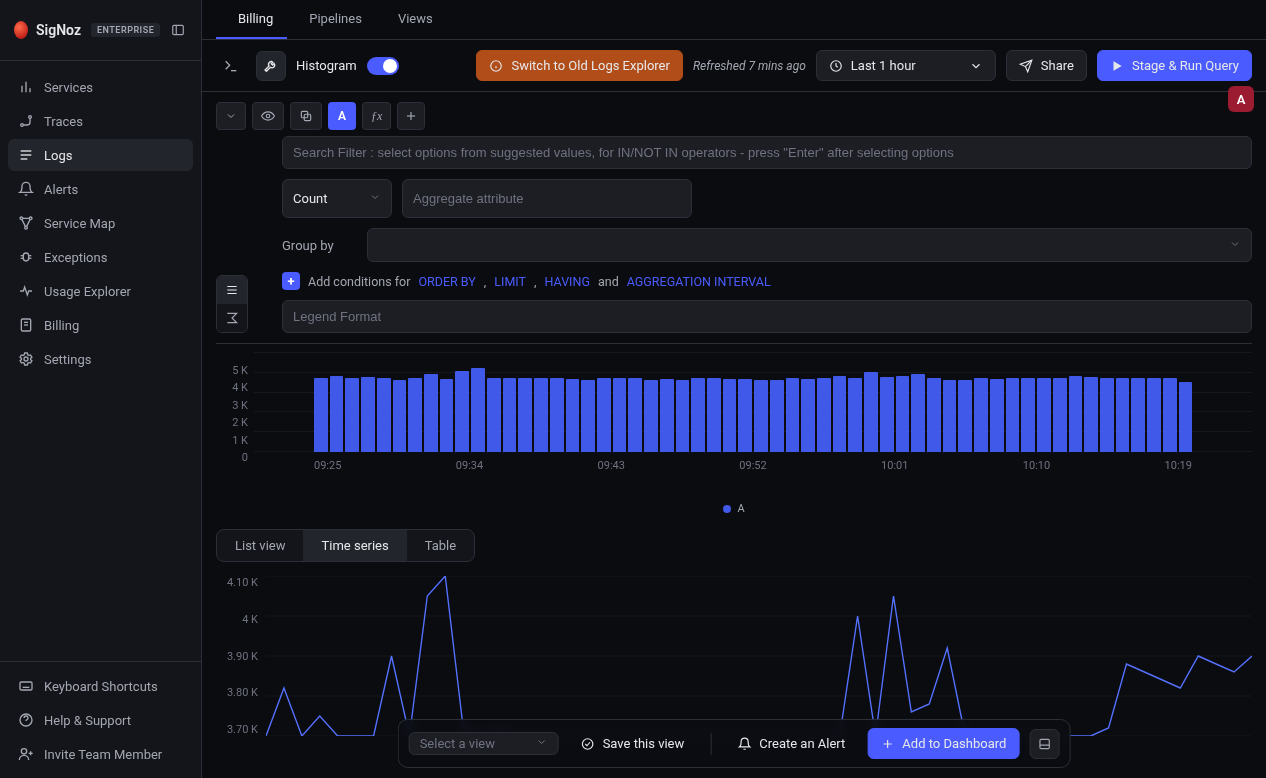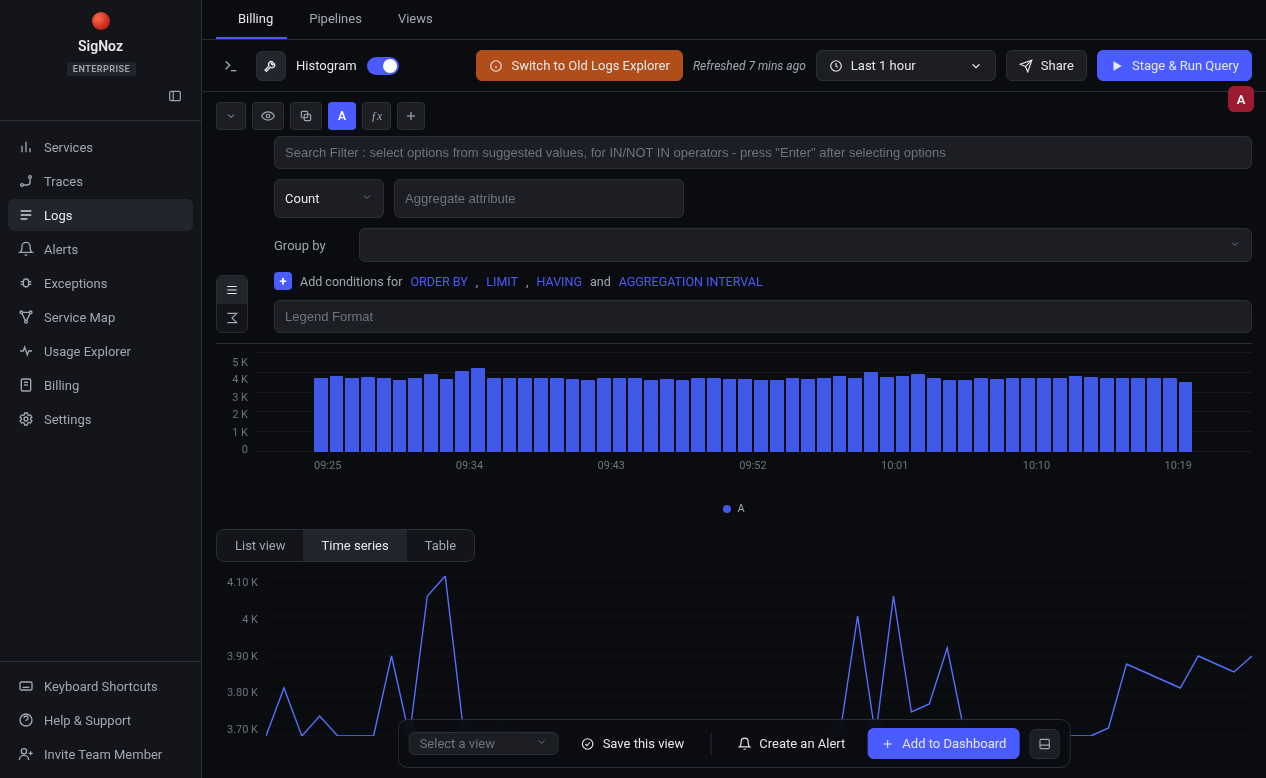--- a/index.html
+++ b/index.html
@@ -36,23 +36,22 @@
   .sidebar {
     width: 202px;
     background: var(--bg-1);
     border-right: 1px solid var(--border);
     display:flex;
     flex-direction:column;
     flex-shrink:0;
   }
   .brand {
     display:flex; align-items:center; gap:8px;
-    padding: 12px 14px;
+    padding: 18px 14px;
     border-bottom: 1px solid var(--border);
-    flex-direction: column;
   }
   .brand-logo {
     width:18px; height:18px; border-radius:50%;
     background: radial-gradient(circle at 35% 35%, #ff6b4a, #c2221b 70%);
   }
   .brand-name { font-weight:600; font-size:14px; }
   .brand-badge {
     font-size:9px; font-weight:600; letter-spacing:0.5px;
     background: var(--bg-3); color: var(--text-1);
     border-radius:3px; padding:2px 6px; margin-left:2px;
@@ -156,21 +155,21 @@
 
   .builder-body { padding: 4px 14px 0 14px; display:flex; gap:10px; }
   .gutter {
     width:48px; display:flex; align-items:flex-end; justify-content:flex-start;
     padding-bottom:0;
   }
   .gutter-stack { display:flex; flex-direction:column; border:1px solid var(--border); border-radius:6px; overflow:hidden; }
   .gutter-stack .iconbtn { border:none; border-radius:0; width:30px; height:28px; background: var(--bg-1); }
   .gutter-stack .iconbtn.active { background: var(--bg-3); }
 
-  .builder { flex:1; display:flex; flex-direction:column; gap:10px; min-width:0; }
+  .builder { flex:1; display:flex; flex-direction:column; gap:10px; min-width:0;margin-left:8px; }
   .row { display:flex; gap:10px; align-items:center; }
   .input, .select {
     background: var(--bg-2); border:1px solid var(--border);
     border-radius:6px; padding: 8px 10px; color: var(--text-0);
     font-size:13px; height:39px;
   }
   .input { flex:1; min-width:0; }
   .input::placeholder { color: var(--text-2); }
   .select { display:flex; align-items:center; gap:8px; min-width:110px; cursor:pointer; }
   .select .chev { margin-left:auto; color: var(--text-2); }
@@ -197,21 +196,21 @@
   .builder-sep { height:1px; background: var(--border); margin: 10px 14px 0 14px; }
 
   
   .histo-wrap { padding: 8px 14px 0 14px; }
   .histo {
     height:150px; position:relative; display:flex;
   }
   .histo-yaxis {
     width:38px; display:flex; flex-direction:column; justify-content:space-between;
     font-size:11px; color: var(--text-2); text-align:right; padding-right:6px;
-    height:100px; margin-top:4px;
+    height:100px; margin-top:12px;
   }
   .histo-plot {
     flex:1; position:relative; height:130px;
   }
   .histo-grid {
     position:absolute; inset:0 0 30px 0;
     display:flex; flex-direction:column; justify-content:space-between;
   }
   .histo-grid div { height:1px; background: rgba(255,255,255,0.05); }
   .histo-bars {
@@ -324,39 +323,39 @@
           <svg viewBox="0 0 24 24" fill="none" stroke="currentColor" stroke-width="2">
             <path d="M18 8a6 6 0 0 0-12 0c0 7-3 9-3 9h18s-3-2-3-9"></path>
             <path d="M10 21h4"></path>
           </svg>
         </span>
         <span>Alerts</span>
       </div>
       <div class="nav-item">
         <span class="nav-ico icon">
           <svg viewBox="0 0 24 24" fill="none" stroke="currentColor" stroke-width="2">
+            <circle cx="5" cy="5" r="2"></circle>
+            <circle cx="19" cy="5" r="2"></circle>
+            <circle cx="12" cy="19" r="2"></circle>
+            <path d="M7 5h10M6 7l5 10M18 7l-5 10"></path>
+          </svg>
+        </span>
+        <span>Service Map</span>
+      </div>
+      <div class="nav-item">
+        <span class="nav-ico icon">
+          <svg viewBox="0 0 24 24" fill="none" stroke="currentColor" stroke-width="2">
             <rect x="8" y="6" width="8" height="12" rx="4"></rect>
             <line x1="4" y1="10" x2="8" y2="10"></line>
             <line x1="16" y1="10" x2="20" y2="10"></line>
             <line x1="4" y1="14" x2="8" y2="14"></line>
             <line x1="16" y1="14" x2="20" y2="14"></line>
           </svg>
         </span>
         <span>Exceptions</span>
-      </div>
-      <div class="nav-item">
-        <span class="nav-ico icon">
-          <svg viewBox="0 0 24 24" fill="none" stroke="currentColor" stroke-width="2">
-            <circle cx="5" cy="5" r="2"></circle>
-            <circle cx="19" cy="5" r="2"></circle>
-            <circle cx="12" cy="19" r="2"></circle>
-            <path d="M7 5h10M6 7l5 10M18 7l-5 10"></path>
-          </svg>
-        </span>
-        <span>Service Map</span>
       </div>
       <div class="nav-item">
         <span class="nav-ico icon">
           <svg viewBox="0 0 24 24" fill="none" stroke="currentColor" stroke-width="2">
             <polyline points="3 12 8 12 10 6 14 18 16 12 21 12"></polyline>
           </svg>
         </span>
         <span>Usage Explorer</span>
       </div>
       <div class="nav-item">

